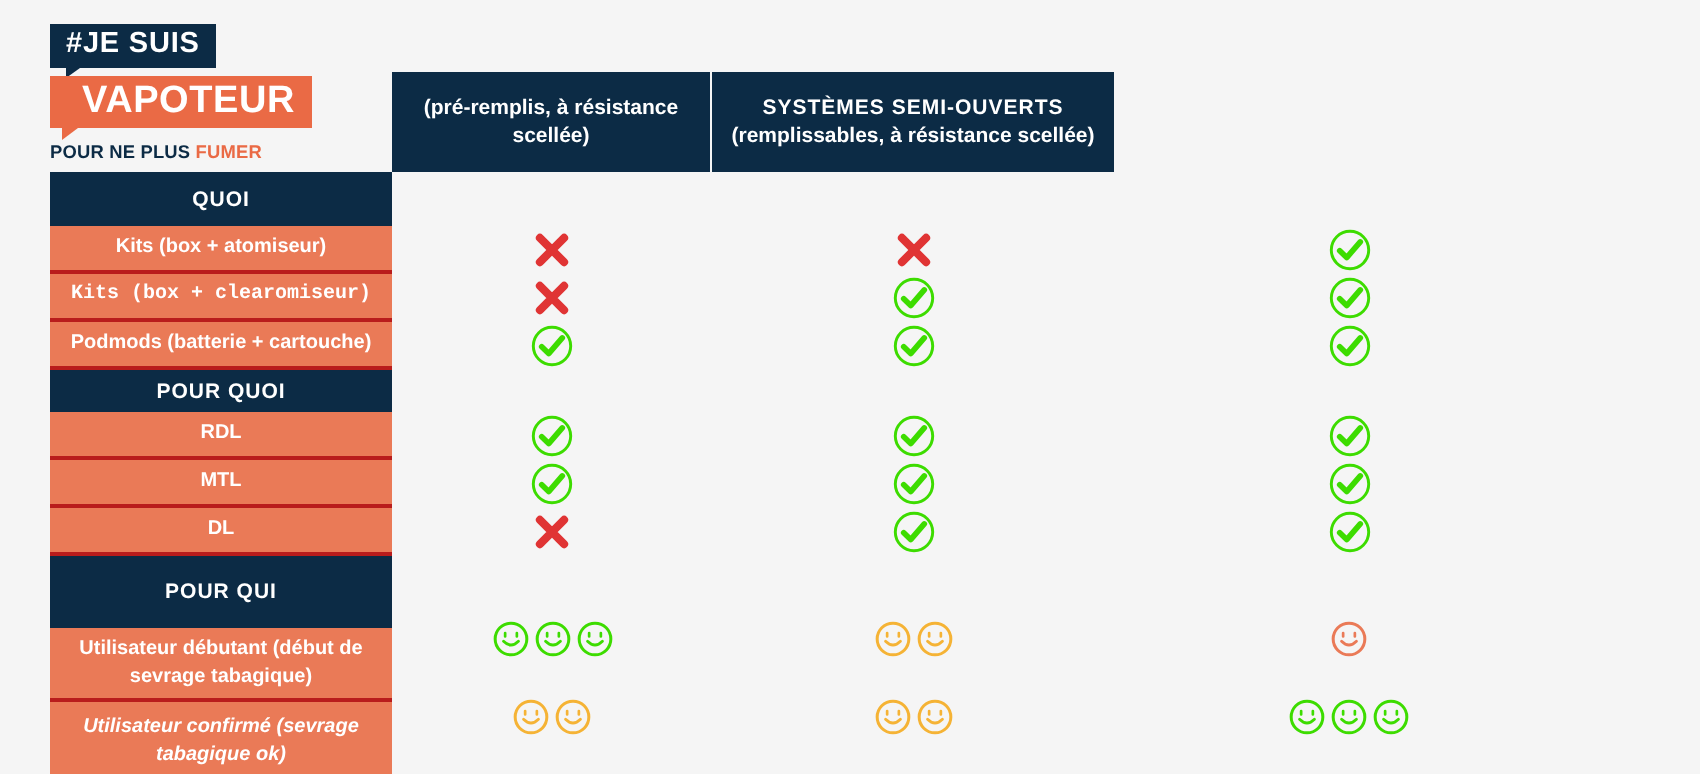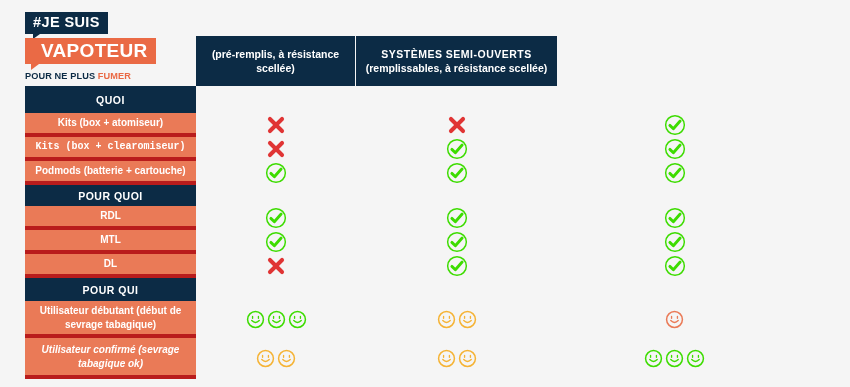--- a/index.html
+++ b/index.html
@@ -101,21 +101,21 @@
     box-sizing: border-box;
   }
   .rowlabel {
     background: #ea7a57;
     color: #ffffff;
     font-size: 10px;
     font-weight: bold;
     text-align: center;
     display: flex; align-items: center; justify-content: center;
     box-sizing: border-box;
-    border-bottom: 4px solid #b91c1c;
+    border-bottom: 2px solid #b91c1c;
     padding: 0 6px;
     line-height: 1.35;
   }
 
   
   .grid { position: absolute; left: 196px; top: 86px; width: 595px; }
   .grow { display: flex; width: 100%; box-sizing: border-box; }
   .gcell {
     display: flex; align-items: center; justify-content: center;
     box-sizing: border-box;
@@ -150,21 +150,21 @@
 
   <div class="labelcol" id="label-column">
       <div class="band" style="height: 27px;">QUOI</div>
       <div class="rowlabel" style="height: 24px;">Kits (box + atomiseur)</div>
       <div class="rowlabel" style="height: 24px; font-family: Liberation Mono, monospace;">Kits (box + clearomiseur)</div>
       <div class="rowlabel" style="height: 24px;">Podmods (batterie + cartouche)</div>
       <div class="band" style="height: 21px;">POUR QUOI</div>
       <div class="rowlabel" style="height: 24px;">RDL</div>
       <div class="rowlabel" style="height: 24px;">MTL</div>
       <div class="rowlabel" style="height: 24px;">DL</div>
-      <div class="band" style="height: 23px;">POUR QUI</div>
+      <div class="band" style="height: 36px;">POUR QUI</div>
       <div class="rowlabel" style="height: 37px;">Utilisateur débutant (début de sevrage tabagique)</div>
       <div class="rowlabel" style="height: 41px; font-style: italic;">Utilisateur confirmé (sevrage tabagique ok)</div>
     </div>
 
   <div class="grid" id="data-grid">
       <div class="spacer-row" style="height: 27px;"></div>
       <div class="grow" style="height: 24px;">
         <div class="gcell gc0">
           <svg class="icon" width="22" height="22" viewBox="0 0 24 24">
             <path d="M5.4 5.4 L18.6 18.6 M18.6 5.4 L5.4 18.6" fill="none" stroke="#e03434" stroke-width="4.4" stroke-linecap="round"></path>

